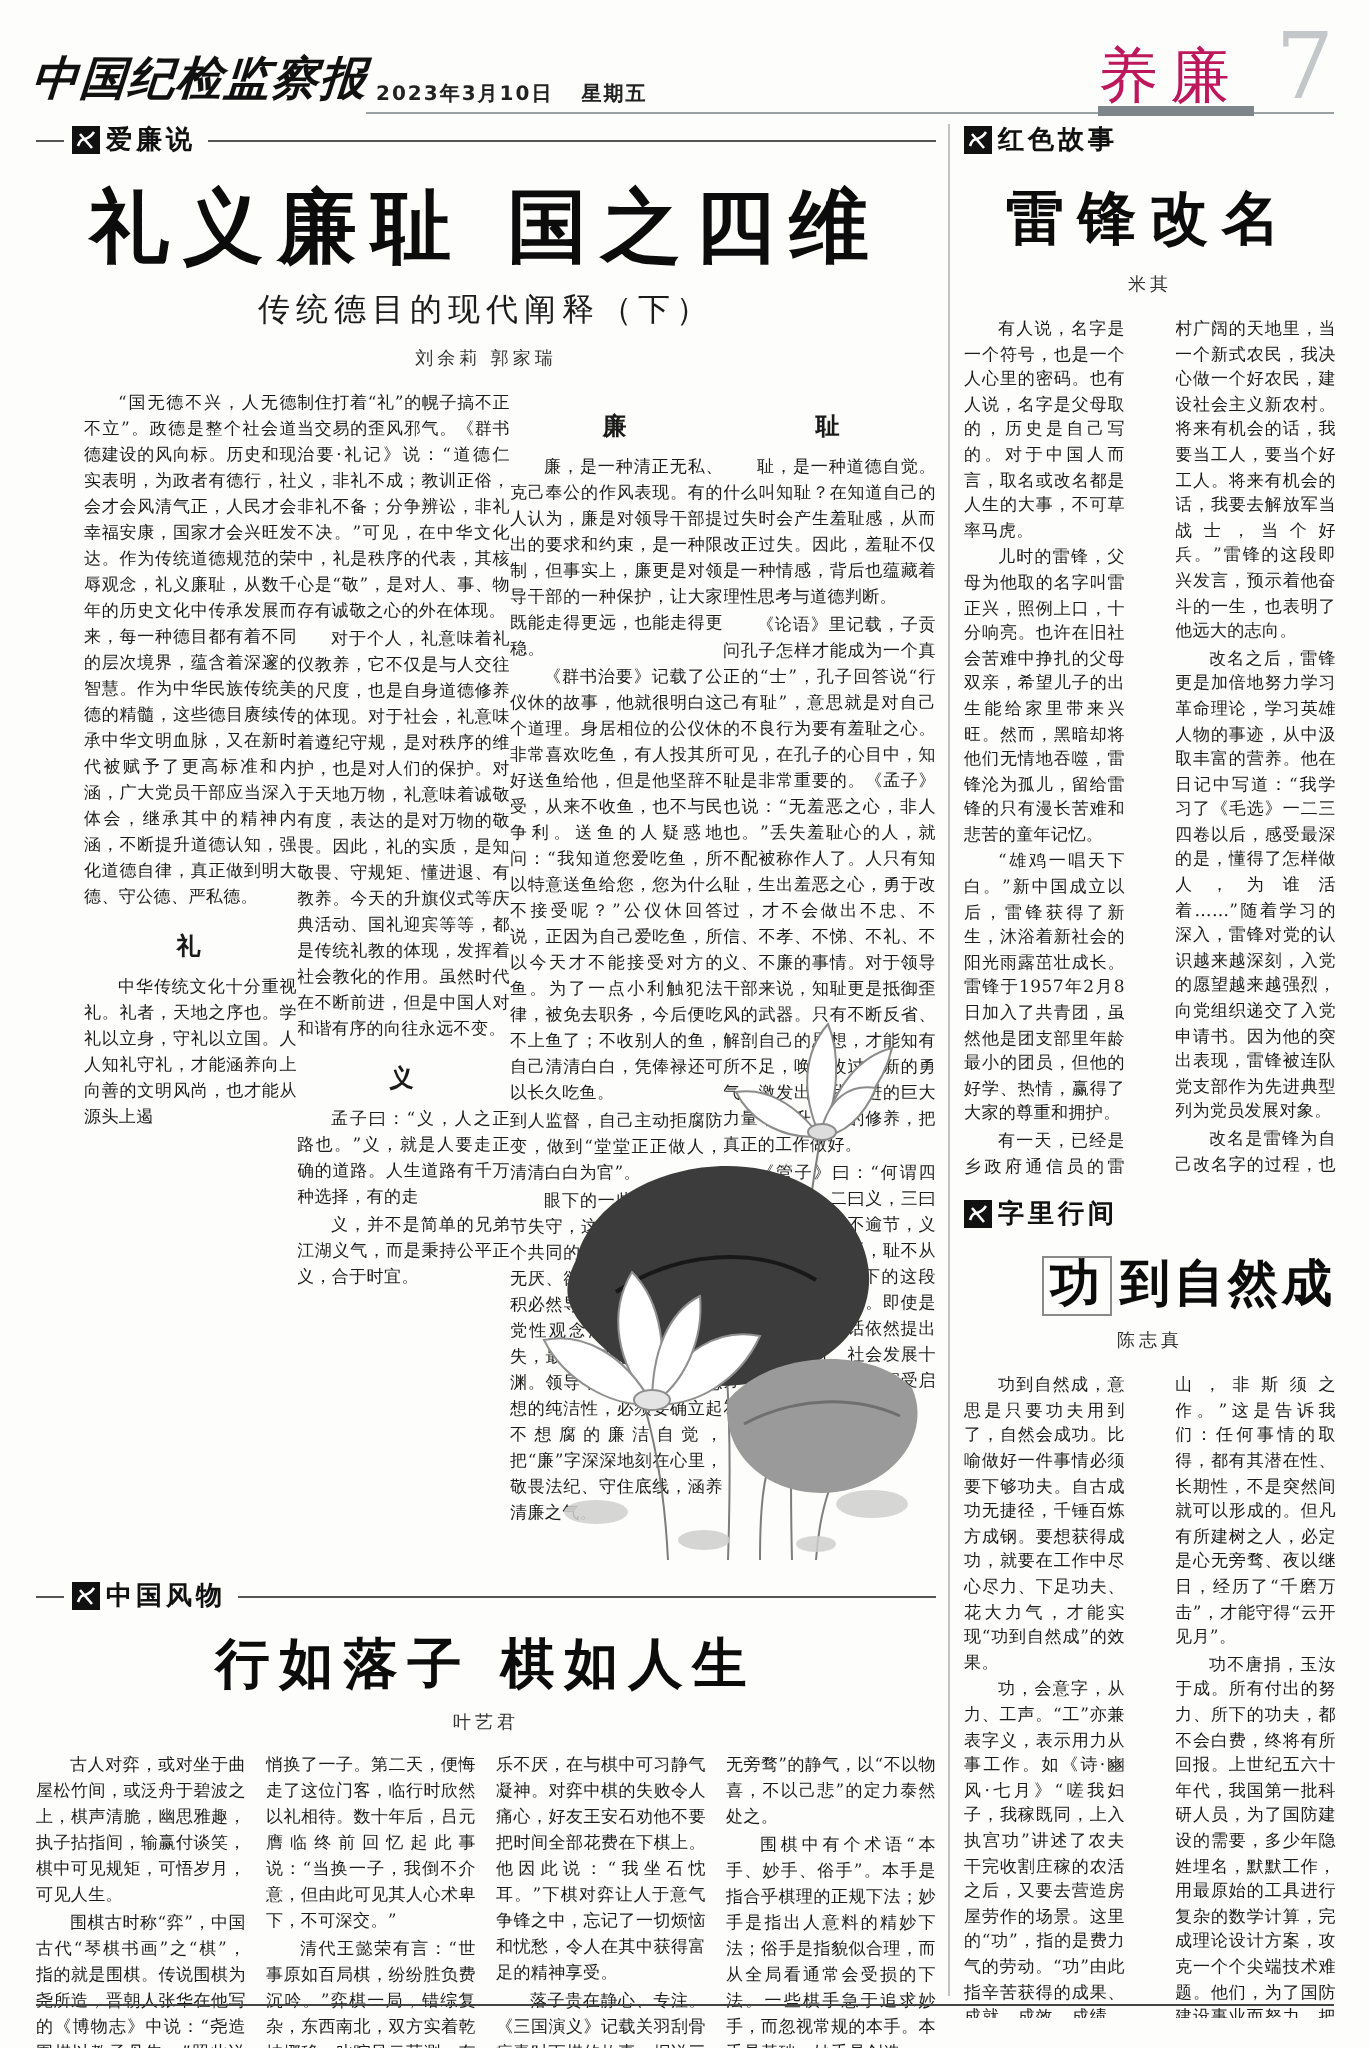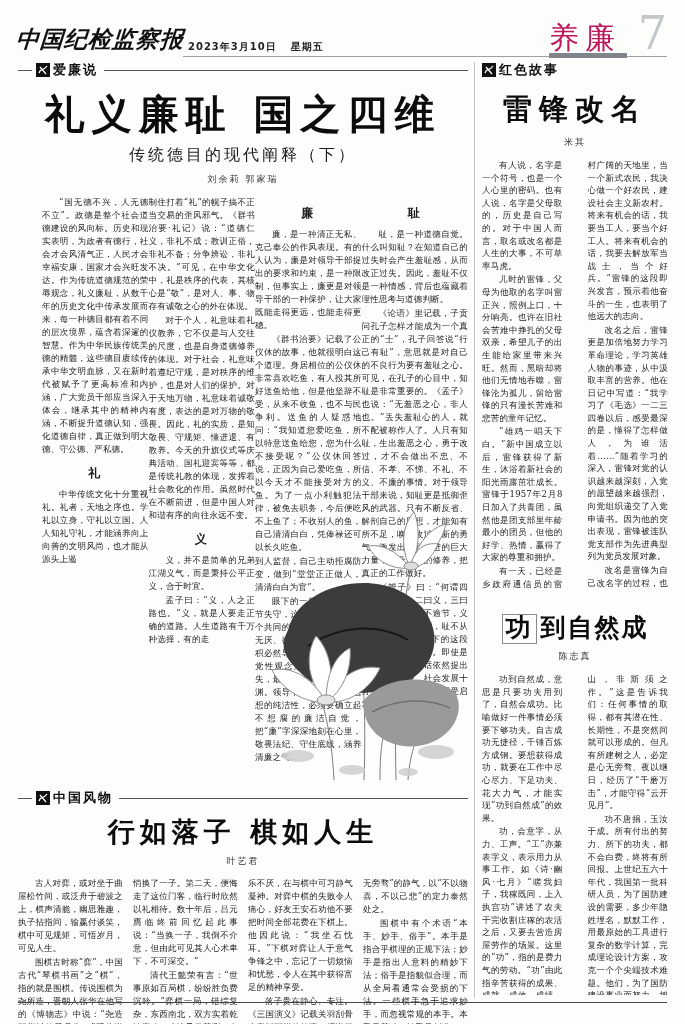--- a/index.html
+++ b/index.html
@@ -47,21 +47,21 @@
   .art4-byline{text-align:center;font-size:9px;color:#333;margin-top:5px;letter-spacing:2px;}
   .art4-cols{margin-top:9px;height:154px;display:flex;gap:10px;}
 
   
   .art2-title{text-align:center;font-size:29px;font-weight:900;letter-spacing:7px;margin-top:12px;color:#0c0c0c;}
   .rt-byline{text-align:center;font-size:9px;color:#333;margin-top:6px;letter-spacing:2px;}
   .rt-cols{margin-top:10px;display:flex;gap:25px;}
   .rt-cols .col p{font-size:8.5px;line-height:12.6px;}
   .cols-leifeng{height:430px;}
   .cols-gongdao{height:322px;justify-content:space-between;}
-  .art3-title{text-align:center;font-size:25px;font-weight:900;letter-spacing:2px;margin-top:22px;color:#0c0c0c;}
+  .art3-title{text-align:right;font-size:25px;font-weight:900;letter-spacing:2px;margin-top:10px;color:#0c0c0c;}
   .dropbox{display:inline-block;border:1px solid #8a8a8a;padding:0 3px 2px;margin-right:4px;line-height:1.05;}
 
   
   .footer-rule{position:absolute;left:18px;right:18px;top:1002px;height:1px;background:#444;}
   .footer{position:absolute;left:0;right:0;top:1053px;text-align:center;font-size:13px;font-weight:bold;
           color:#222;letter-spacing:1px;}
   .footer span{margin:0 10px;}
 </style>
 </head>
 <body>
@@ -97,22 +97,22 @@
       <div class="body-cols">
         <div class="col">
             <p>“国无德不兴，人无德不立”。政德是整个社会道德建设的风向标。历史和现实表明，为政者有德行，社会才会风清气正，人民才会幸福安康，国家才会兴旺发达。作为传统道德规范的荣辱观念，礼义廉耻，从数千年的历史文化中传承发展而来，每一种德目都有着不同的层次境界，蕴含着深邃的智慧。作为中华民族传统美德的精髓，这些德目赓续传承中华文明血脉，又在新时代被赋予了更高标准和内涵，广大党员干部应当深入体会，继承其中的精神内涵，不断提升道德认知，强化道德自律，真正做到明大德、守公德、严私德。</p>
             <div class="subhead">礼</div>
             <p>中华传统文化十分重视礼。礼者，天地之序也。学礼以立身，守礼以立国。人人知礼守礼，才能涵养向上向善的文明风尚，也才能从源头上遏</p>
           </div>
         <div class="col">
             <p class="cont">制住打着“礼”的幌子搞不正当交易的歪风邪气。《群书治要·礼记》说：“道德仁义，非礼不成；教训正俗，非礼不备；分争辨讼，非礼不决。”可见，在中华文化中，礼是秩序的代表，其核心是“敬”，是对人、事、物存有诚敬之心的外在体现。</p>
             <p>对于个人，礼意味着礼仪教养，它不仅是与人交往的尺度，也是自身道德修养的体现。对于社会，礼意味着遵纪守规，是对秩序的维护，也是对人们的保护。对于天地万物，礼意味着诚敬有度，表达的是对万物的敬畏。因此，礼的实质，是知敬畏、守规矩、懂进退、有教养。今天的升旗仪式等庆典活动、国礼迎宾等等，都是传统礼教的体现，发挥着社会教化的作用。虽然时代在不断前进，但是中国人对和谐有序的向往永远不变。</p>
             <div class="subhead">义</div>
+            <p>孟子曰：“义，人之正路也。”义，就是人要走正确的道路。人生道路有千万种选择，有的走</p>
             <p>义，并不是简单的兄弟江湖义气，而是秉持公平正义，合于时宜。</p>
-            <p>孟子曰：“义，人之正路也。”义，就是人要走正确的道路。人生道路有千万种选择，有的走</p>
           </div>
         <div class="col">
             <div class="subhead">廉</div>
             <p>廉，是一种清正无私、克己奉公的作风表现。有的人认为，廉是对领导干部提出的要求和约束，是一种限制，但事实上，廉更是对领导干部的一种保护，让大家既能走得更远，也能走得更稳。</p>
             <p>《群书治要》记载了公仪休的故事，他就很明白这个道理。身居相位的公仪休非常喜欢吃鱼，有人投其所好送鱼给他，但是他坚辞不受，从来不收鱼，也不与民争利。送鱼的人疑惑地问：“我知道您爱吃鱼，所以特意送鱼给您，您为什么不接受呢？”公仪休回答说，正因为自己爱吃鱼，所以今天才不能接受对方的鱼。为了一点小利触犯法律，被免去职务，今后便吃不上鱼了；不收别人的鱼，自己清清白白，凭俸禄还可以长久吃鱼。</p>
             <p class="cont">到人监督，自己主动拒腐防变，做到“堂堂正正做人，清清白白为官”。</p>
             <p>眼下的一些落马官员失节失守，这些人往往都有一个共同的特点，那就是欲壑无厌、欲望膨胀，欲望的累积必然导致理想信念动摇、党性观念淡化、廉耻心丧失，最终突破底线、坠入深渊。领导干部要保持自己思想的纯洁性，必须要确立起不想腐的廉洁自觉，把“廉”字深深地刻在心里，敬畏法纪、守住底线，涵养清廉之气。</p>
           </div>
         <div class="col">
             <div class="subhead">耻</div>
@@ -220,20 +220,27 @@
             <p>有一天，已经是乡政府通信员的雷锋，找到县委书记张兴玉，要求把自己的名字“雷正兴”改为两个字的。张兴玉沉思了一会儿说，你就叫雷锋吧，锋是山峰，是高</p>
           </div>
         <div class="col">
             <p class="cont">村广阔的天地里，当一个新式农民，我决心做一个好农民，建设社会主义新农村。将来有机会的话，我要当工人，要当个好工人。将来有机会的话，我要去解放军当战士，当个好兵。”雷锋的这段即兴发言，预示着他奋斗的一生，也表明了他远大的志向。</p>
             <p>改名之后，雷锋更是加倍地努力学习革命理论，学习英雄人物的事迹，从中汲取丰富的营养。他在日记中写道：“我学习了《毛选》一二三四卷以后，感受最深的是，懂得了怎样做人，为谁活着……”随着学习的深入，雷锋对党的认识越来越深刻，入党的愿望越来越强烈，向党组织递交了入党申请书。因为他的突出表现，雷锋被连队党支部作为先进典型列为党员发展对象。</p>
             <p>改名是雷锋为自己改名字的过程，也是他政治上要加坚定、思想上要加成熟、行动上向着奋斗目标奋力冲刺的过程。在学习上，他发扬“钉子”精神，靠“挤”和“钻”挤时间学习革命理论</p>
           </div>
       </div>
     </article>
 
+    <div class="secrow" style="margin-top:10px;">
+      <svg class="badge" viewBox="0 0 14 14">
+          <rect x="0" y="0" width="14" height="14" fill="#111"></rect>
+          <path d="M3 10 C5 4,7 9,11 3 M4 4 L10 11" stroke="#fff" stroke-width="1.3" fill="none"></path>
+        </svg>
+      <span class="seclabel">字里行间</span>
+    </div>
 
     <article>
       <div class="art3-title">
         <span class="dropbox">功</span><span>到自然成</span>
       </div>
       <div class="rt-byline">陈志真</div>
       <div class="rt-cols cols-gongdao">
         <div class="col">
             <p>功到自然成，意思是只要功夫用到了，自然会成功。比喻做好一件事情必须要下够功夫。自古成功无捷径，千锤百炼方成钢。要想获得成功，就要在工作中尽心尽力、下足功夫、花大力气，才能实现“功到自然成”的效果。</p>
             <p>功，会意字，从力、工声。“工”亦兼表字义，表示用力从事工作。如《诗·豳风·七月》“嗟我妇子，我稼既同，上入执宫功”讲述了农夫干完收割庄稼的农活之后，又要去营造房屋劳作的场景。这里的“功”，指的是费力气的劳动。“功”由此指辛苦获得的成果、成就、成效、成绩。在物理学上，“功”指在外力作用下，物体顺力的方向移动，这个力就对物体做了功。但无论哪一种含义，都需要力气，需要用力。</p>

